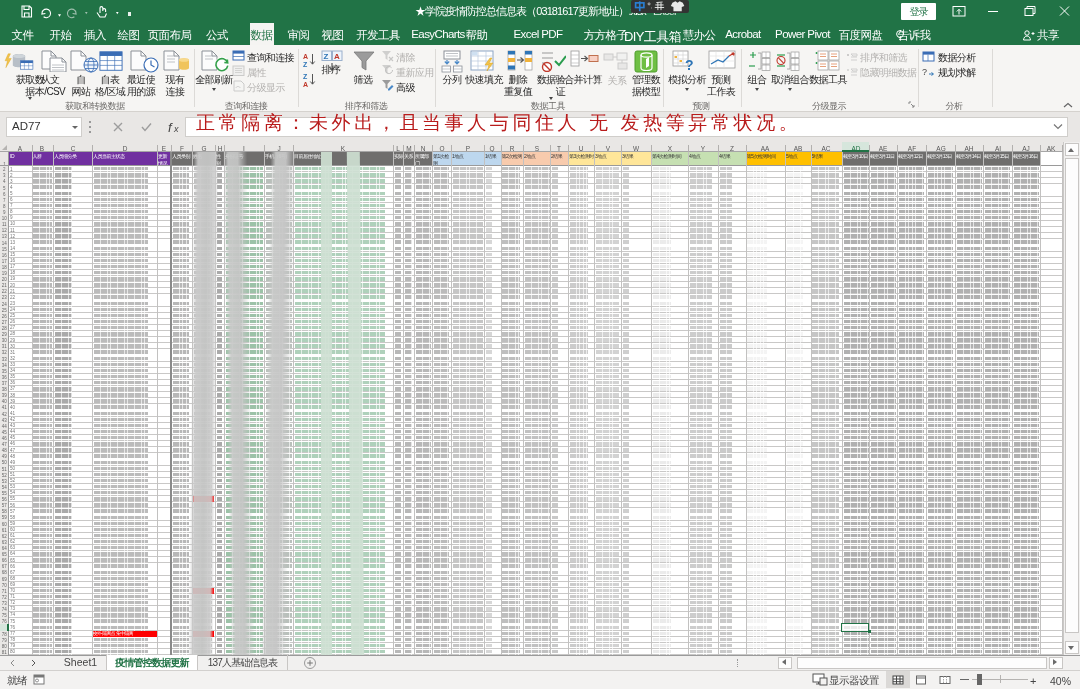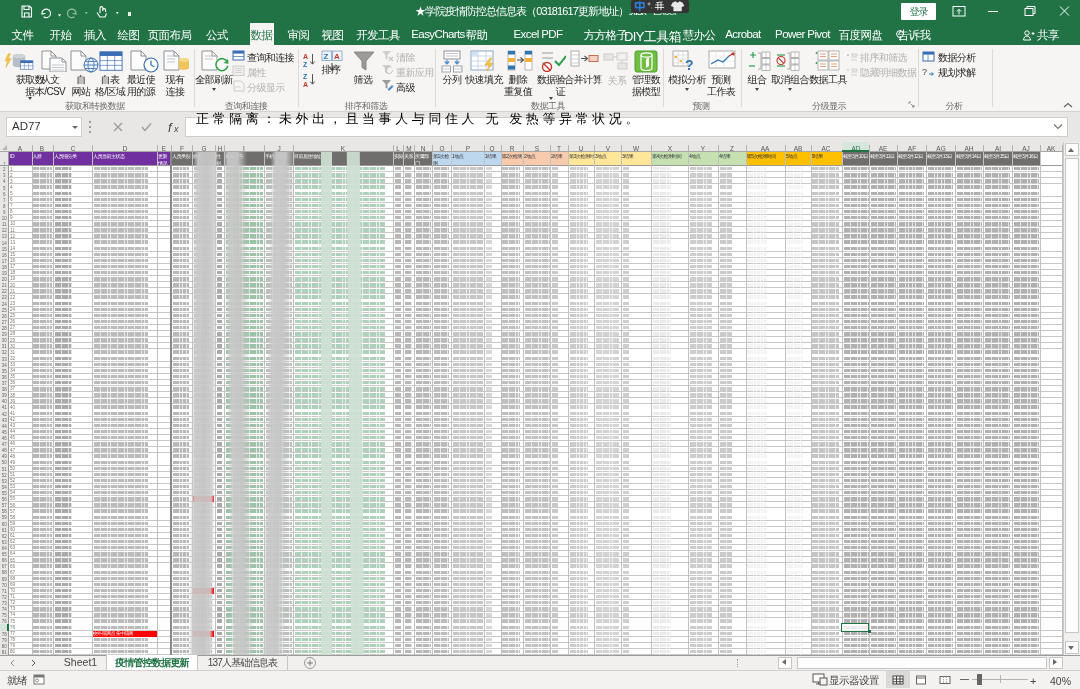--- a/index.html
+++ b/index.html
@@ -440,21 +440,21 @@
 <div class="a" style="left:89px;top:121px;width:2px;height:2px;background:#999;box-shadow:0 5px 0 #999,0 10px 0 #999"></div>
 <svg class="a" style="left:104px;top:117px" width="90" height="20" viewBox="0 0 90 20">
 <path d="M10 6l8 8m0-8l-8 8" stroke="#9d9d9d" stroke-width="1.4" fill="none"></path>
 <path d="M38 10l3 3.5 6-7" stroke="#9d9d9d" stroke-width="1.4" fill="none"></path>
 <g fill="#444">
       <text x="64" y="15" font-size="13" font-style="italic" font-family="Liberation Serif">f</text>
       <text x="70" y="15" font-size="9" font-style="italic" font-family="Liberation Serif">x</text>
     </g>
   </svg>
 <div class="a" style="left:185px;top:117px;width:883px;height:20px;background:#fff;border:1px solid #d0cecb"></div>
-<div class="a" style="left:196px;top:110px;font-size:13px;color:#000000;letter-spacing:3.6px">正常隔离：未外出，且当事人与同住人 无 发热等异常状况。</div>
+<div class="a" style="left:196px;top:110px;font-size:19px;color:#b91c1c;letter-spacing:3.6px">正常隔离：未外出，且当事人与同住人 无 发热等异常状况。</div>
 <svg class="a" style="left:1052px;top:123px" width="12" height="8" viewBox="0 0 12 8">
     <path d="M2 1.5l4 4 4-4" stroke="#777" fill="none" stroke-width="1.2"></path>
   </svg>
 <div class="a" style="left:0;top:142px;width:1063px;height:10px;background:#e9e7e5;border-bottom:1px solid #a6a6a6"></div>
 <div class="a" style="left:2px;top:145px;width:0;height:0;border-left:5px solid transparent;border-bottom:5px solid #b5b3b1"></div>
 <div class="a" style="left:20.25px;top:143.5px;transform:translateX(-50%) scale(.72);font-size:9px;color:#555">A</div>
 <div class="a" style="left:31.5px;top:145px;width:1px;height:7px;background:#b2b0ae"></div>
 <div class="a" style="left:42.25px;top:143.5px;transform:translateX(-50%) scale(.72);font-size:9px;color:#555">B</div>
 <div class="a" style="left:53px;top:145px;width:1px;height:7px;background:#b2b0ae"></div>
 <div class="a" style="left:72.5px;top:143.5px;transform:translateX(-50%) scale(.72);font-size:9px;color:#555">C</div>

